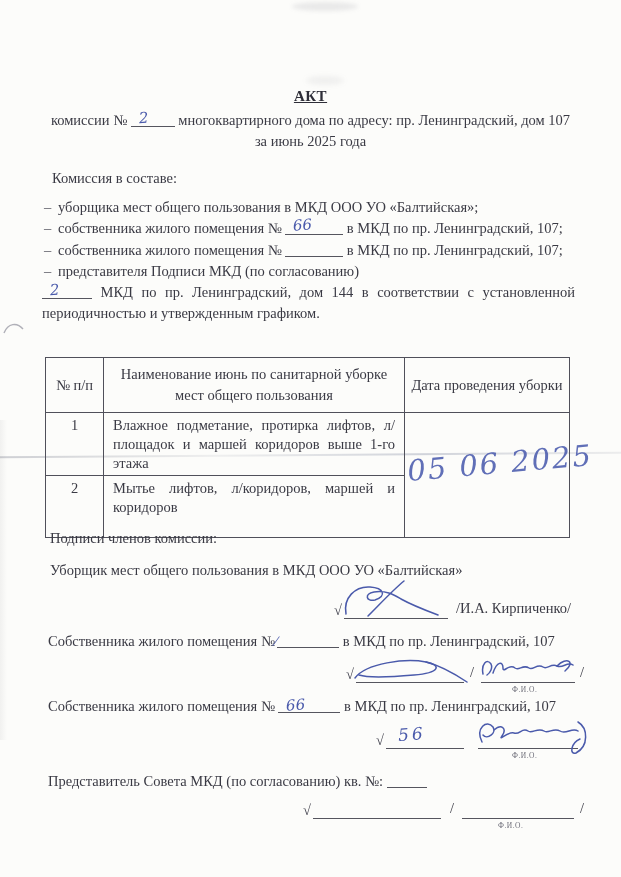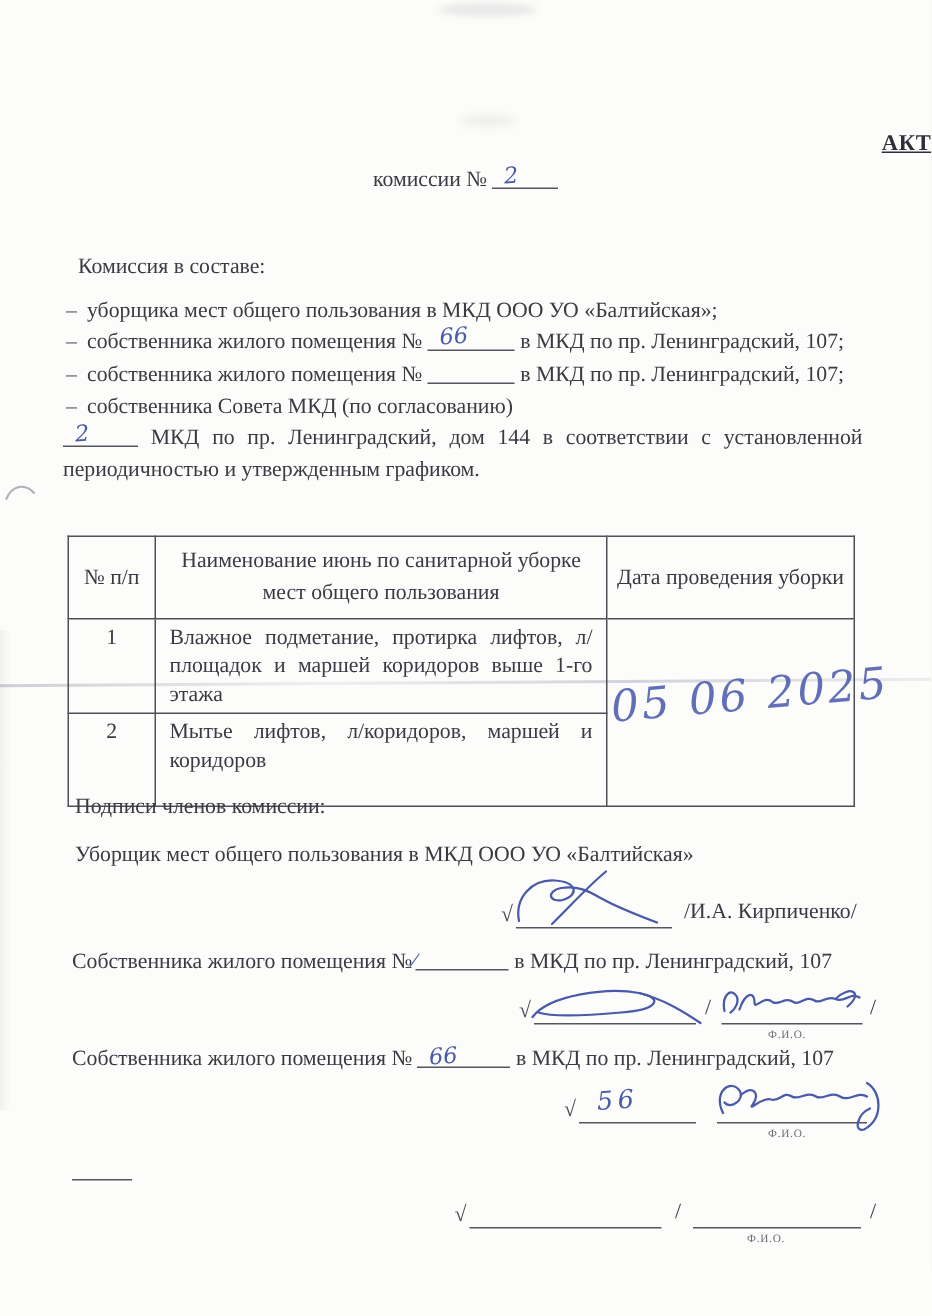--- a/index.html
+++ b/index.html
@@ -1,20 +1,20 @@
 <!DOCTYPE html>
 <html><head>
 <meta charset="utf-8">
 <style>
   html,body{margin:0;padding:0;}
   body{width:621px;height:877px;background:#f4f4f2;font-family:"Liberation Serif",serif;}
   .page{position:relative;width:621px;height:877px;background:#fcfcfa;overflow:hidden;color:#3a3a44;}
   .blk{position:absolute;left:0;width:621px;font-size:14.5px;}
   
-  #title{top:88px;text-align:right;font-weight:bold;font-size:15px;letter-spacing:.5px;}
+  #title{top:88px;text-align:center;font-weight:bold;font-size:15px;letter-spacing:.5px;}
   #title .t{text-decoration:underline;color:#2e2e38;}
   
   #intro{top:110px;text-align:center;line-height:20.5px;}
   
   #commission{top:170px;padding-left:52px;}
   #members{top:197px;}
   .member{display:flex;line-height:21.3px;}
   .member .dash{width:14px;margin-left:44px;color:#55555f;}
   .member .mtext{flex:1;}
   
@@ -76,21 +76,23 @@
     </svg>
 
   <div class="blk" id="title">
     <span class="t">АКТ</span>
   </div>
 
   <div class="blk" id="intro">
     <div>
       <span>комиссии №</span>
       <span class="blank w44"><span class="hw">2</span></span>
-    </div>
+      <span>многоквартирного дома по адресу: пр. Ленинградский, дом 107</span>
+    </div>
+    <div>за июнь 2025 года</div>
   </div>
 
   <div class="blk" id="commission">Комиссия в составе:</div>
 
   <div class="blk" id="members">
     <div class="member">
       <span class="dash">–</span>
       <span class="mtext">уборщика мест общего пользования в МКД ООО УО «Балтийская»;</span>
     </div>
     <div class="member">
@@ -104,21 +106,21 @@
     <div class="member">
       <span class="dash">–</span>
       <span class="mtext">
         <span>собственника жилого помещения №</span>
         <span class="blank w58"></span>
         <span>в МКД по пр. Ленинградский, 107;</span>
       </span>
     </div>
     <div class="member">
       <span class="dash">–</span>
-      <span class="mtext">собственника Совета МКД (по согласованию)</span>
+      <span class="mtext">представителя Подписи МКД (по согласованию)</span>
     </div>
   </div>
 
   <div class="blk" id="body-para">
     <span class="blank w50"><span class="hw">2</span></span>
     <span>МКД по пр. Ленинградский, дом 144 в соответствии с установленной периодичностью и утвержденным графиком.</span>
   </div>
 
   <table id="acts-table">
     <tbody>
@@ -187,20 +189,21 @@
     <span class="abs u" style="left:478px;top:16px;width:100px"></span>
     <svg class="scr" style="left:470px;top:-4px" width="130" height="44" viewBox="0 0 130 44">
       <path d="M12,28 C5,14 17,5 23,13 C27,19 17,26 13,21"></path>
       <path d="M24,16 C32,9 37,15 32,22 C28,28 38,17 44,19 C50,21 52,13 58,17 C62,20 68,13 74,17 C78,20 84,13 90,17 C96,21 102,13 108,17"></path>
       <path d="M108,8 C118,14 119,32 106,39 C99,41 101,29 110,25"></path>
     </svg>
     <span class="abs fio" style="left:512px;top:33px">Ф.И.О.</span>
   </div>
 
   <div class="blk" id="b4-label">
+    <span>Представитель  Совета МКД (по согласованию) кв. №:</span>
     <span class="blank w40"></span>
   </div>
   <div class="sigrow" id="sig4">
     <span class="abs tick" style="left:303px;top:2px">√</span>
     <span class="abs u" style="left:313px;top:4px;width:128px"></span>
     <span class="abs" style="left:450px;top:0px">/</span>
     <span class="abs u" style="left:462px;top:4px;width:112px"></span>
     <span class="abs" style="left:580px;top:0px">/</span>
     <span class="abs fio" style="left:498px;top:21px">Ф.И.О.</span>
   </div>

